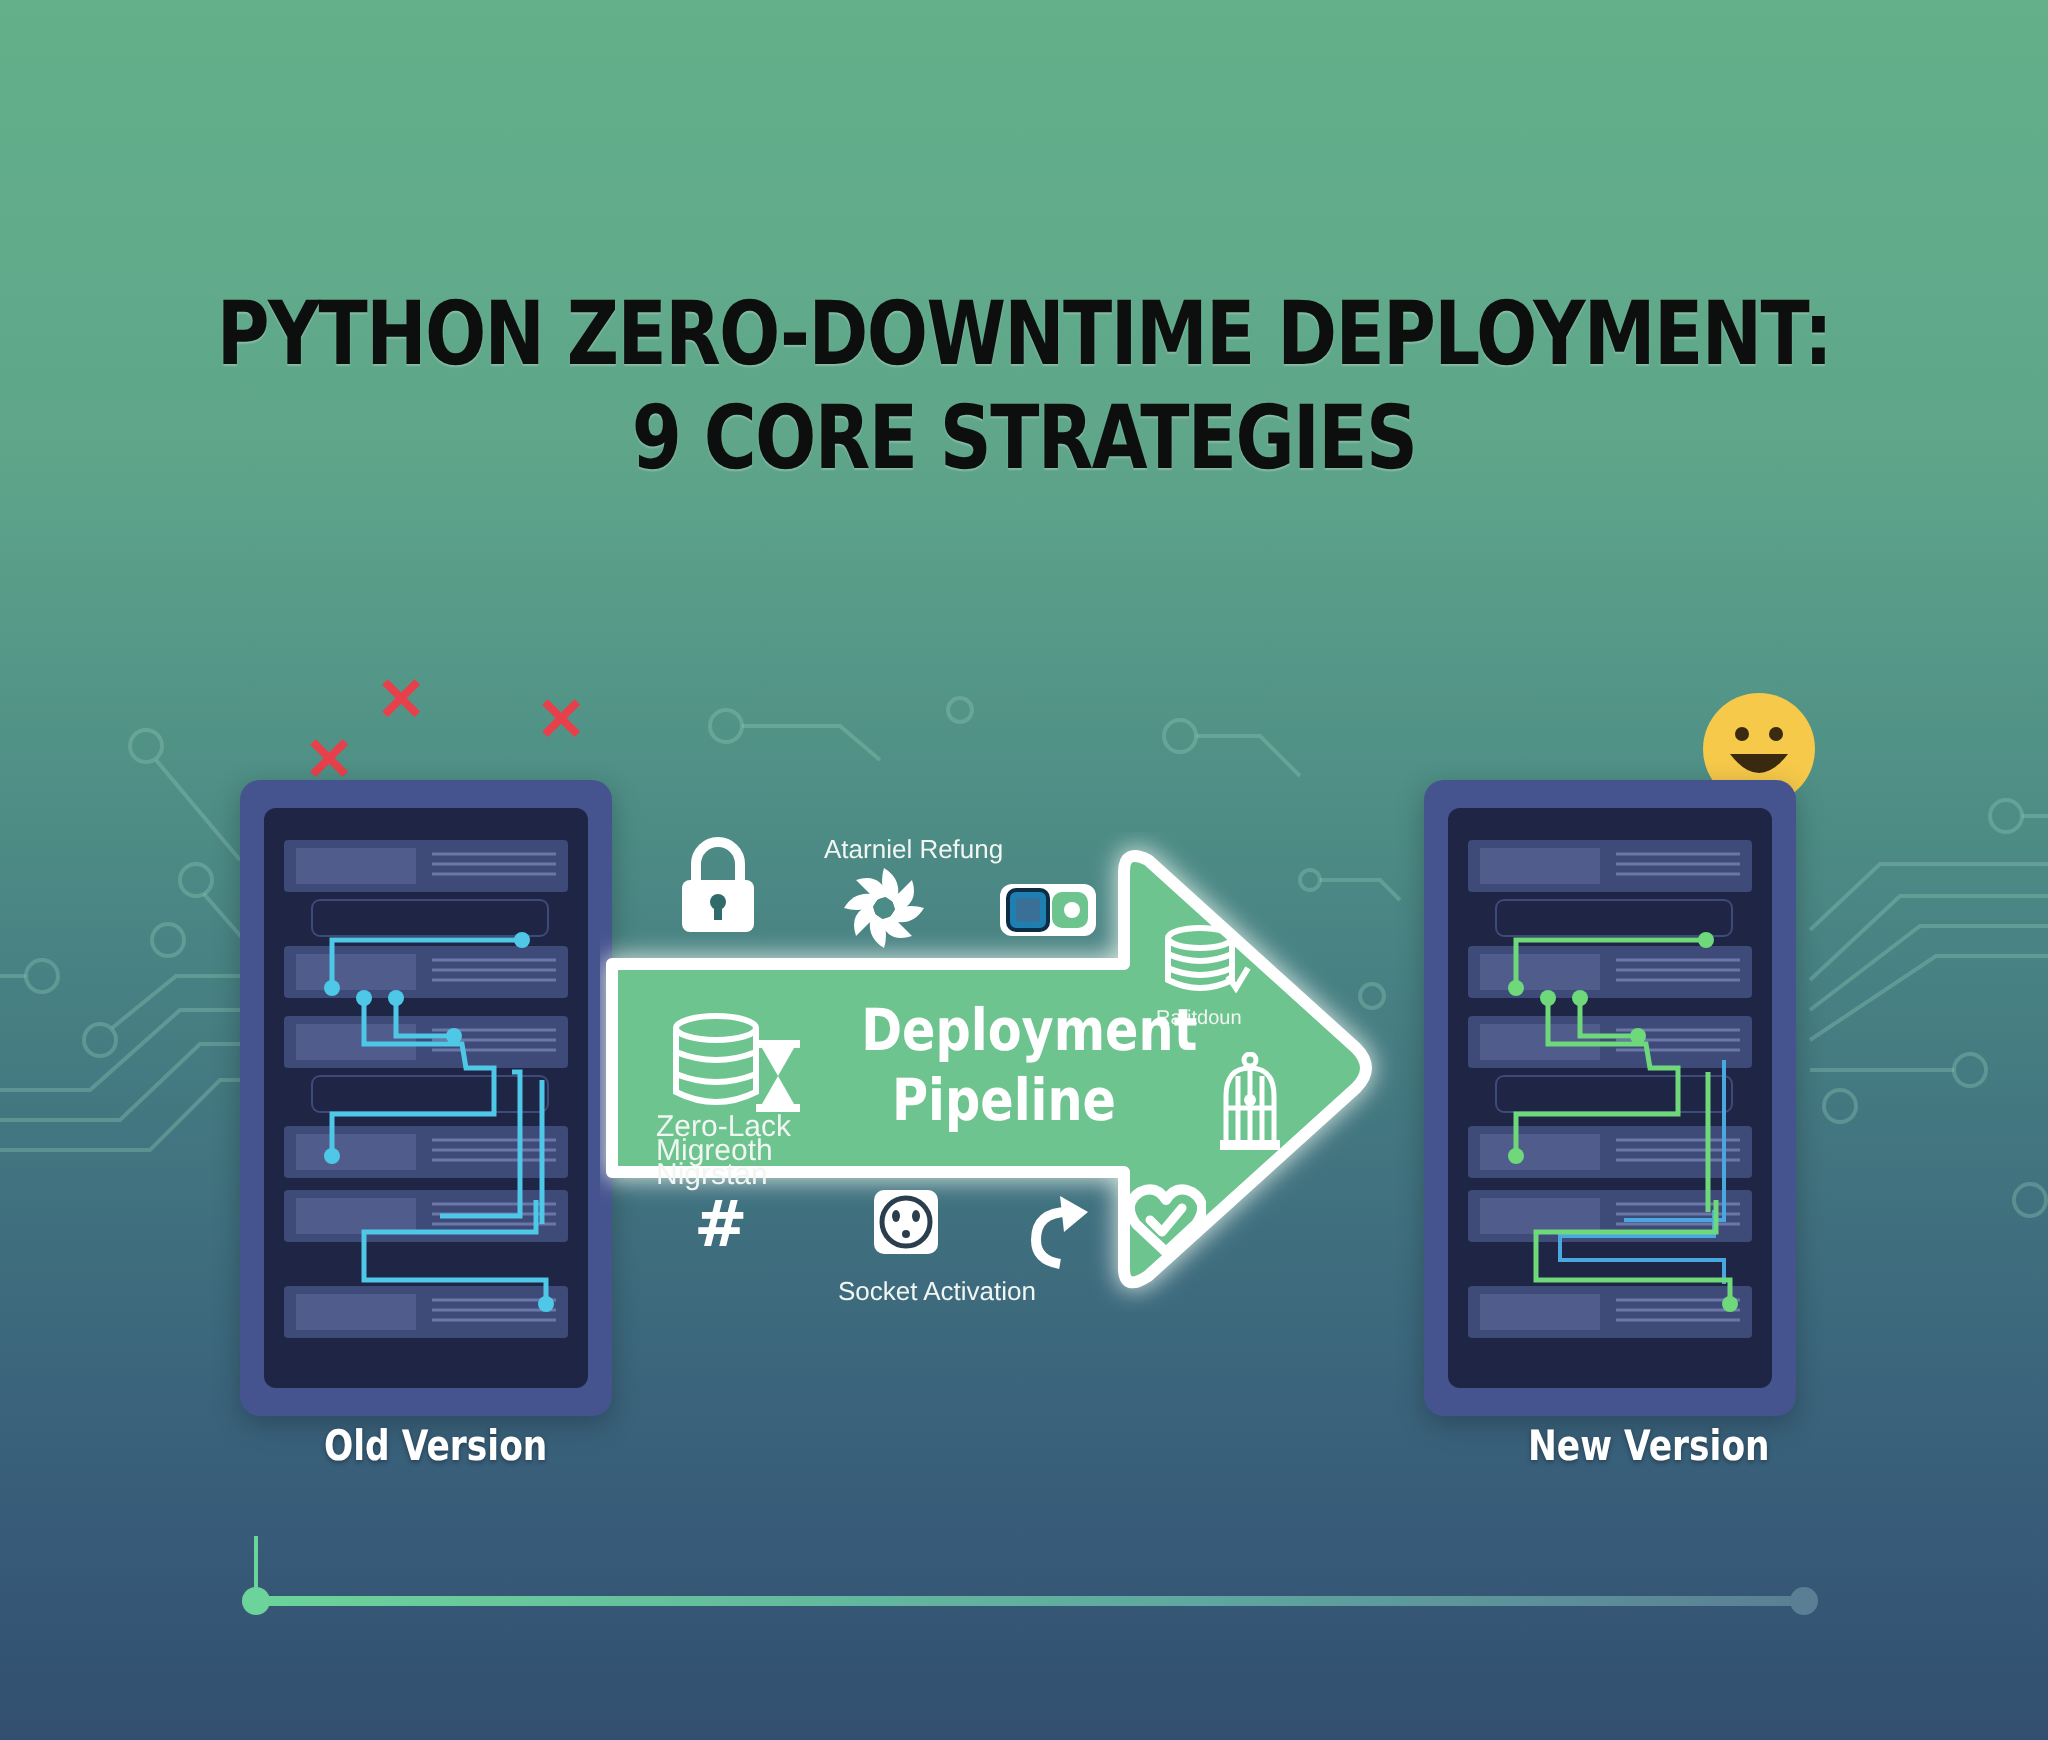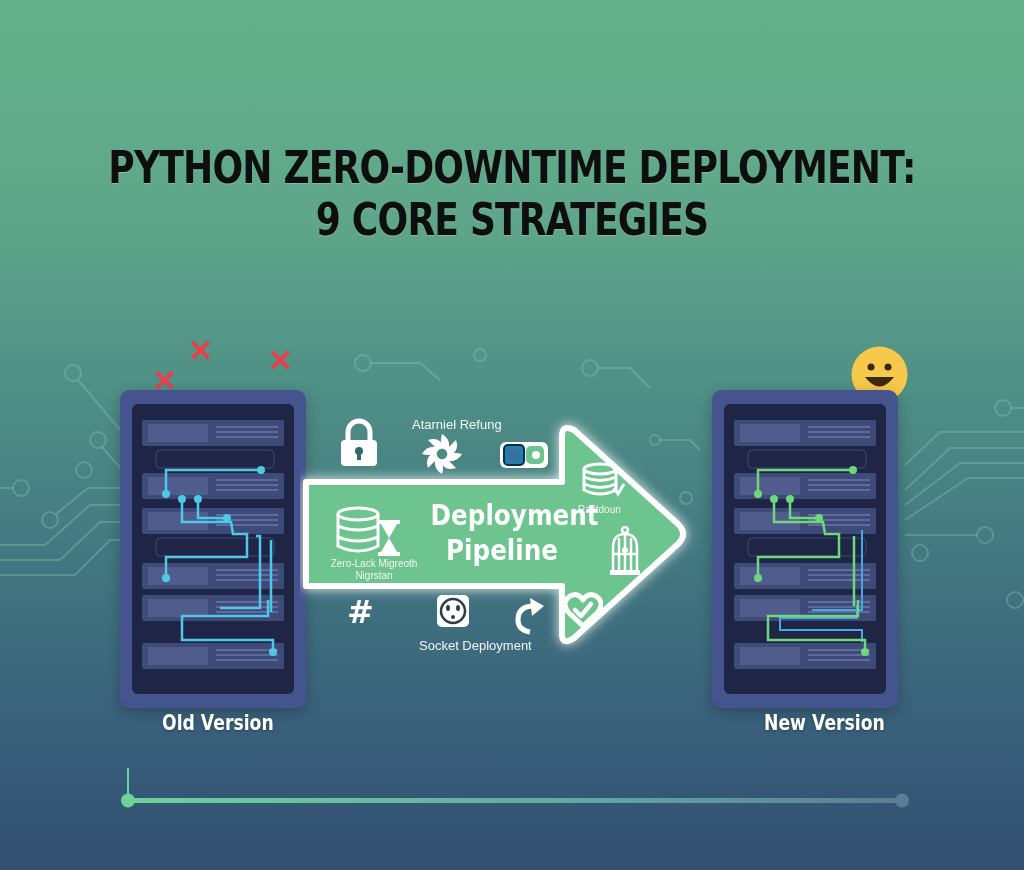--- a/index.html
+++ b/index.html
@@ -303,21 +303,21 @@
     <ellipse cx="24" cy="8" rx="20" ry="6"></ellipse>
     <path d="M4 8 V40 Q24 50 44 40 V8"></path>
     <path d="M4 20 Q24 28 44 20"></path>
     <path d="M4 31 Q24 39 44 31"></path>
   </g>
   <rect x="44" y="14" width="22" height="4" fill="#ffffff"></rect>
   <rect x="44" y="46" width="22" height="4" fill="#ffffff"></rect>
   <path d="M47 18 L63 18 L55 32 Z" fill="#ffffff"></path>
   <path d="M55 32 L47 46 L63 46 Z" fill="#ffffff"></path>
 </svg>
-<div class="small-label" style="left:328px; top:558px; text-align:center; width:92px; white-space:normal; line-height:12px; font-size:10px;">
+<div class="small-label" style="left:328px; top:558px; text-align:left; width:92px; white-space:normal; line-height:12px; font-size:15px;">
   <span>Zero-Lack Migreoth Nigrstan</span>
 </div>
 
 <div class="pipeline-title">
   <div>Deployment</div>
   <div>Pipeline</div>
 </div>
 
 <svg class="icon" style="left:609px; top:526px;" width="32" height="50" viewBox="0 0 32 50">
   <g fill="none" stroke="#ffffff" stroke-width="2.5">
@@ -334,21 +334,21 @@
 
 <div class="icon" style="left:347px; top:596px; color:#ffffff; font-size:32px; font-weight:bold; font-family:'DejaVu Sans', sans-serif; line-height:1;">#</div>
 
 <svg class="icon" style="left:436px; top:594px;" width="34" height="34" viewBox="0 0 34 34">
   <rect x="1" y="1" width="32" height="32" rx="5" fill="#ffffff"></rect>
   <circle cx="17" cy="17" r="12" fill="none" stroke="#2a3e4e" stroke-width="2.5"></circle>
   <ellipse cx="12" cy="14" rx="2" ry="3" fill="#2a3e4e"></ellipse>
   <ellipse cx="22" cy="14" rx="2" ry="3" fill="#2a3e4e"></ellipse>
   <ellipse cx="17" cy="23" rx="2" ry="2" fill="#2a3e4e"></ellipse>
 </svg>
-<div class="small-label" style="left:419px; top:638px;">Socket Deployment</div>
+<div class="small-label" style="left:419px; top:638px;">Socket Activation</div>
 
 <svg class="icon" style="left:512px; top:596px;" width="34" height="40" viewBox="0 0 34 40">
   <path d="M22 10 Q6 10 6 24 Q6 34 18 36" fill="none" stroke="#ffffff" stroke-width="5"></path>
   <path d="M18 2 L32 10 L20 20 Z" fill="#ffffff"></path>
 </svg>
 
 <svg class="icon" style="left:563px; top:592px;" width="40" height="38" viewBox="0 0 40 38">
   <path d="M20 34 L5 20 Q-2 10 7 4 Q15 0 20 8 Q25 0 33 4 Q42 10 35 20 Z" fill="none" stroke="#ffffff" stroke-width="5" stroke-linejoin="round"></path>
   <path d="M12 18 L18 24 L28 12" fill="none" stroke="#ffffff" stroke-width="4.5" stroke-linecap="round" stroke-linejoin="round"></path>
 </svg>

